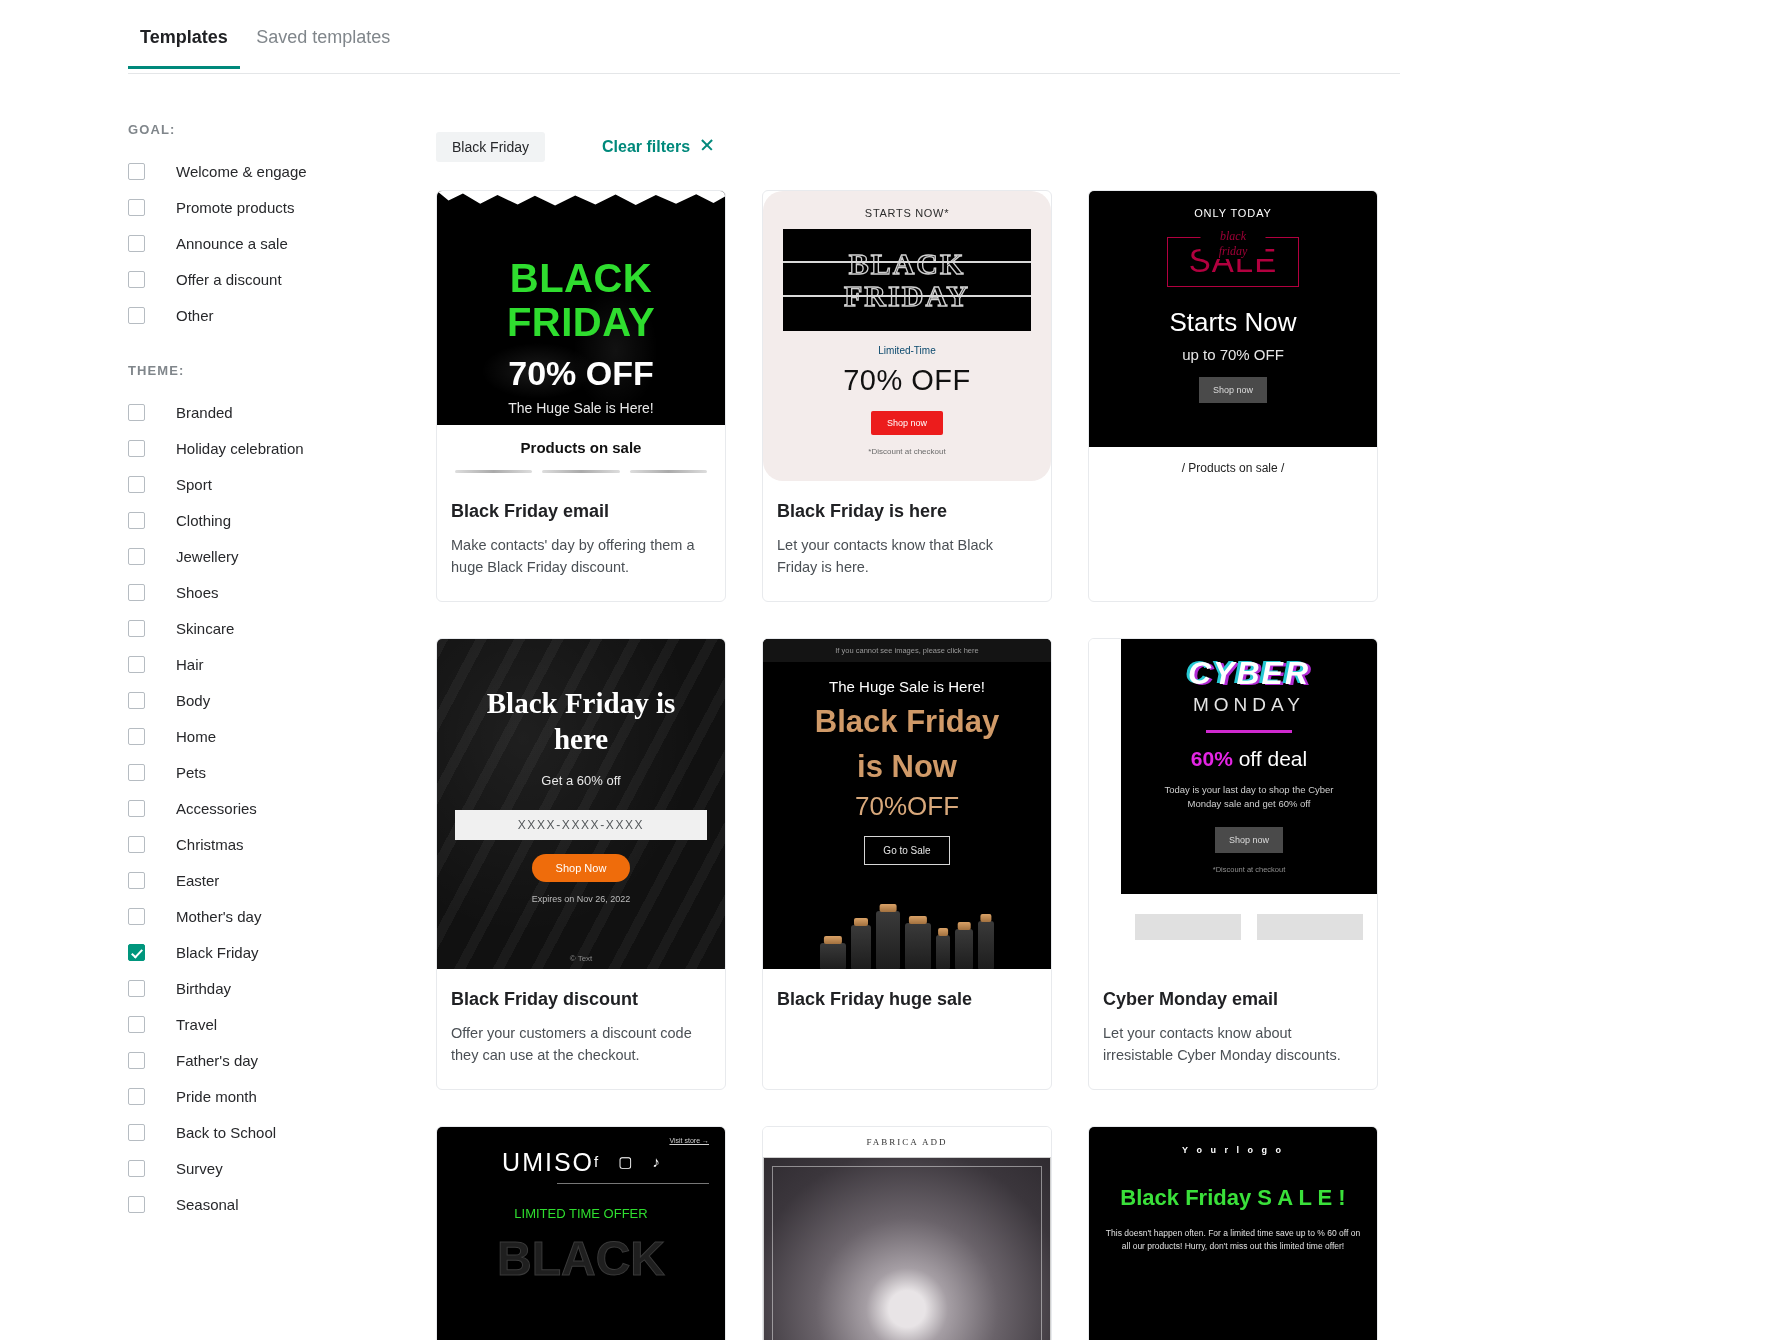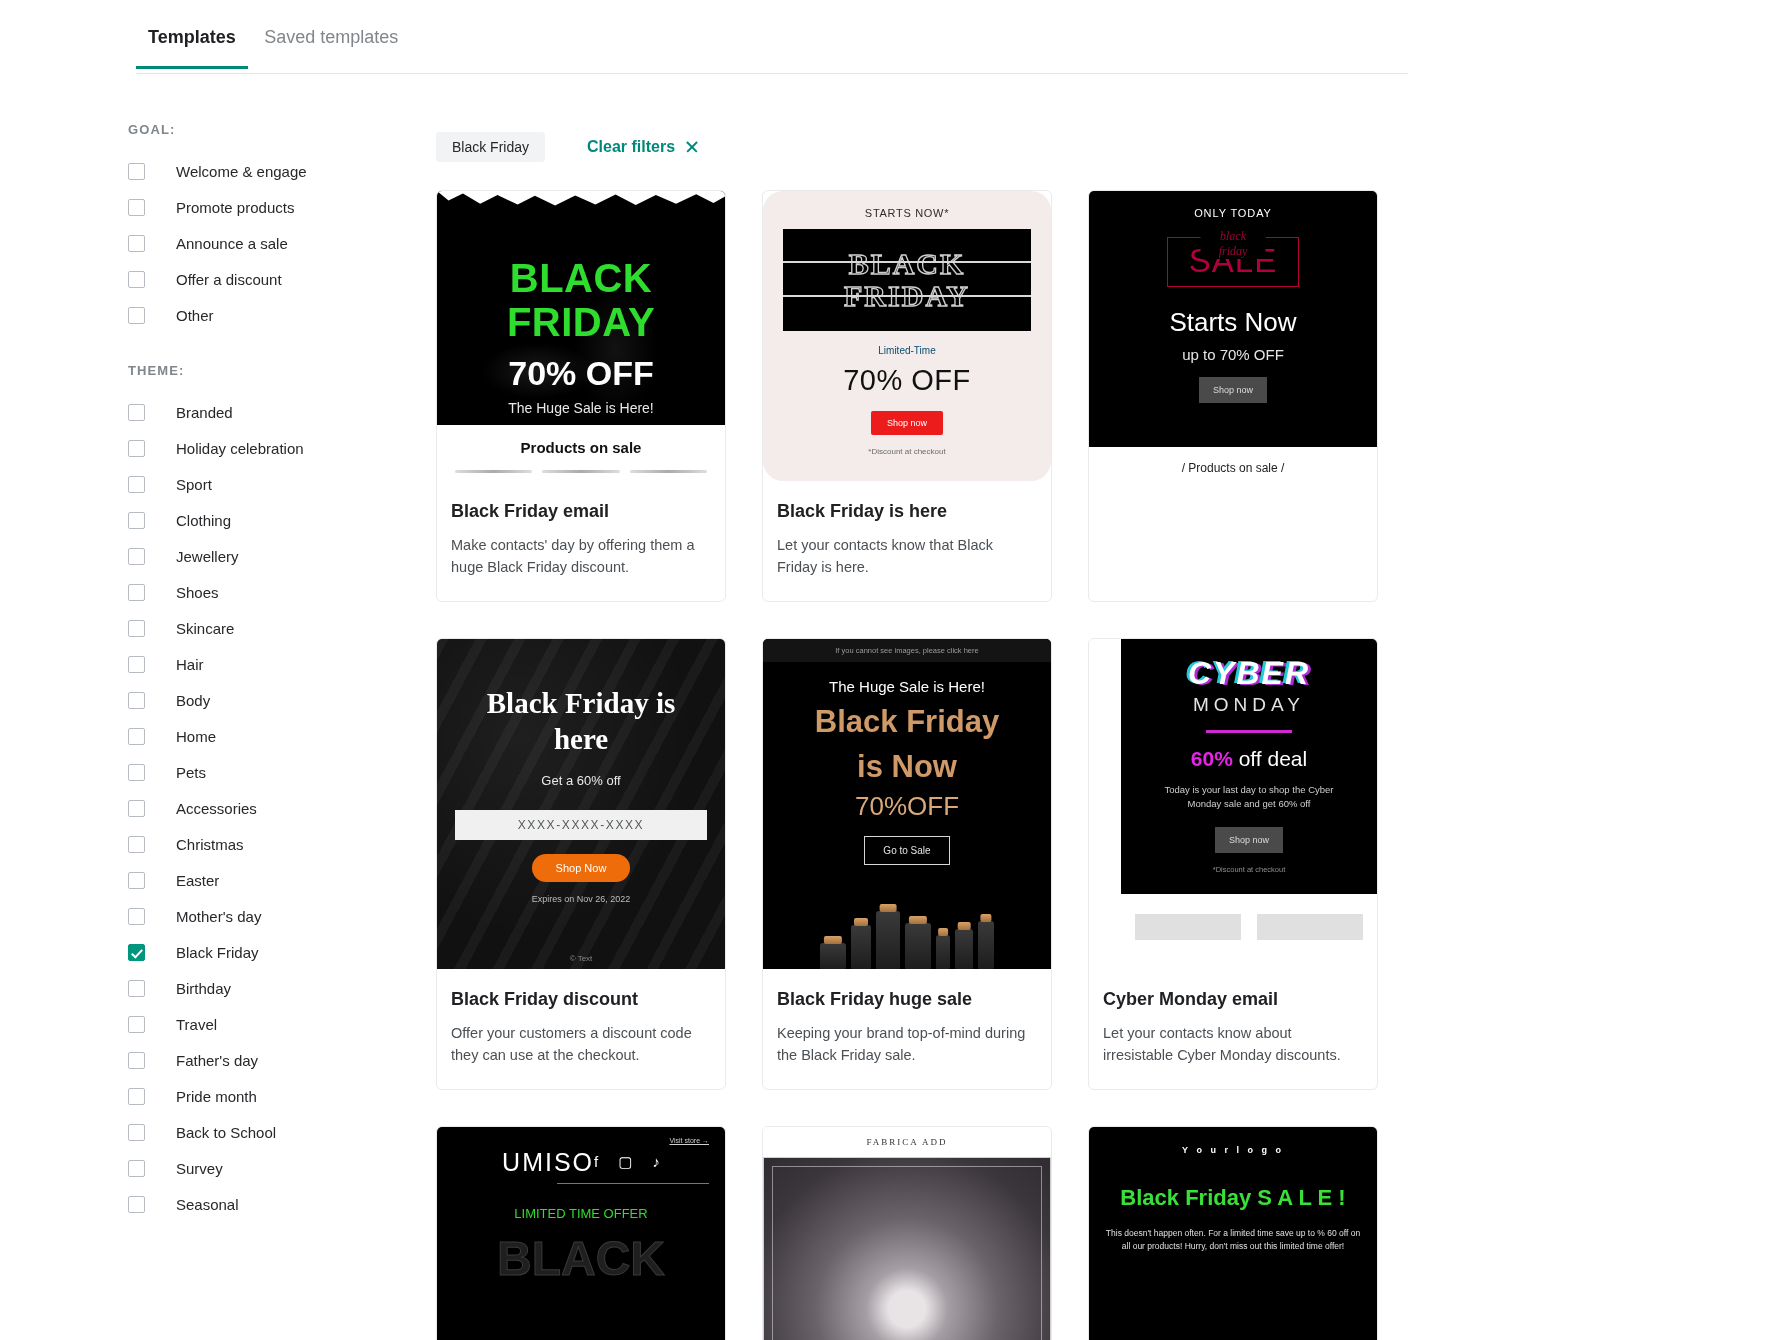--- a/index.html
+++ b/index.html
@@ -7,21 +7,21 @@
     width: 1768px; height: 1340px;
     background: #ffffff;
     font-family: "Liberation Sans", sans-serif;
     overflow: hidden;
     color: #202124;
   }
   .page { position: relative; width: 1768px; height: 1340px; }
 
   
   .tabbar {
-    position: absolute; left: 136px; top: 26px; width: 1272px;
+    position: absolute; left: 128px; top: 26px; width: 1272px;
     height: 48px;
     border-bottom: 1px solid #e4e6e8;
   }
   .tab {
     display: inline-block;
     font-size: 18px; line-height: 22px;
     padding: 0 12px 18px 12px;
     color: #80868b; cursor: pointer;
   }
   .tab.active { color: #202124; font-weight: bold; border-bottom: 3px solid #00897b; }
@@ -46,22 +46,22 @@
   }
   .opt-label { font-size: 15px; color: #27282b; margin-left: 31px; }
 
   
   .filterbar { position: absolute; left: 436px; top: 132px; display: flex; align-items: center; }
   .chip {
     background: #f1f3f4; border-radius: 3px; padding: 7px 16px;
     font-size: 14px; color: #27282b; cursor: pointer;
   }
   .clear {
-    margin-left: 42px; color: #00897b; font-size: 16px; font-weight: bold;
-    cursor: pointer; display: flex; align-items: center; gap: 10px;
+    margin-left: 57px; color: #00897b; font-size: 16px; font-weight: bold;
+    cursor: pointer; display: flex; gap: 10px;
   }
   .xico { width: 14px; height: 14px; position: relative; display: inline-block; }
   .xico::before, .xico::after {
     content: ""; position: absolute; left: 0; top: 6px; width: 14px; height: 1.6px; background: #00897b;
   }
   .xico::before { transform: rotate(45deg); }
   .xico::after  { transform: rotate(-45deg); }
 
   
   .grid {
@@ -443,21 +443,20 @@
             <i style="width:24px;height:58px"></i>
               <i style="width:26px;height:46px"></i>
             <i style="width:14px;height:34px"></i>
               <i style="width:18px;height:40px"></i>
             <i style="width:16px;height:48px"></i>
           </div>
         </div>
       </div>
       <div class="card-meta">
         <div class="card-title">Black Friday huge sale</div>
-        <div class="card-desc">Keeping your brand top-of-mind during the Black Friday sale.</div>
       </div>
     </div>
 
     <div class="card tall">
       <div class="thumb">
         <div class="t6">
           <div class="dark">
             <div class="cy">CYBER</div>
             <div class="mon">MONDAY</div>
             <div class="rule"></div>

